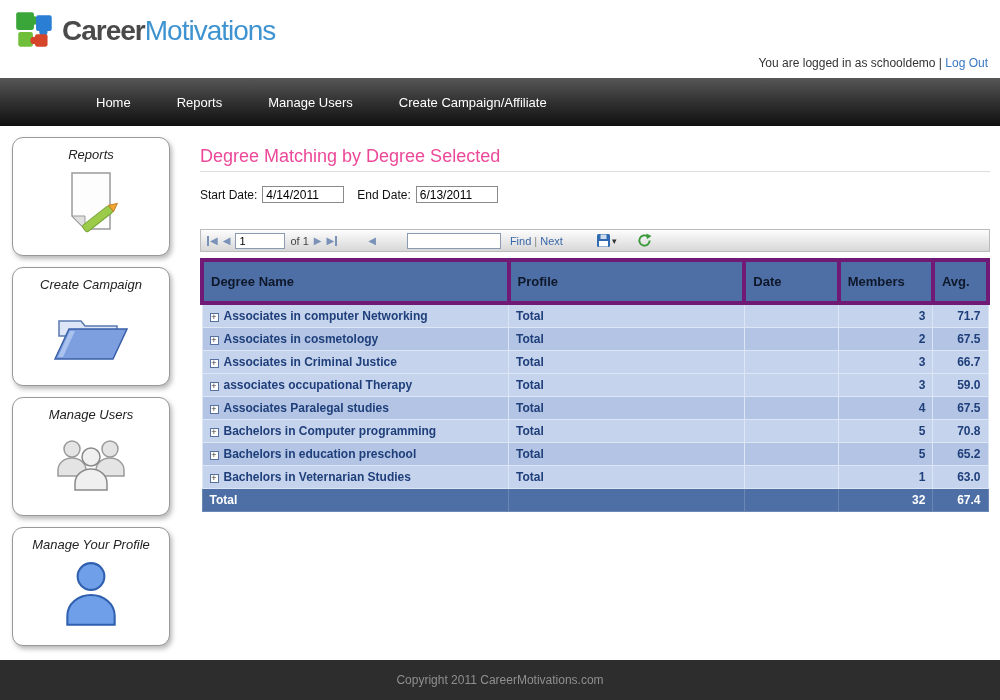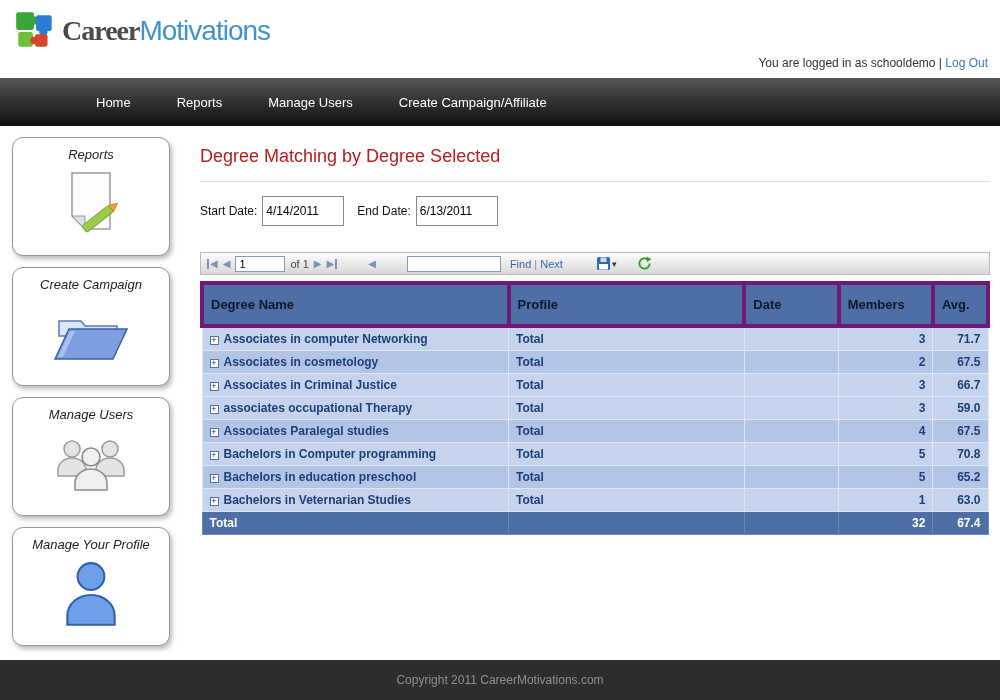--- a/index.html
+++ b/index.html
@@ -6,21 +6,21 @@
   html, body { margin: 0; padding: 0; }
   body {
     width: 1000px; height: 700px; overflow: hidden;
     font-family: "Liberation Sans", sans-serif;
     background: #fff; display: flex; flex-direction: column;
   }
   
   .topbar { height: 78px; position: relative; flex: 0 0 auto; background: #fff; }
   .brand { position: absolute; left: 12px; top: 8px; display: flex; align-items: center; gap: 4px; }
   .brand-text { font-size: 28px; letter-spacing: -1px; }
-  .brand-career { font-weight: bold; color: #4a4a4a; font-family: Liberation Serif, serif; }
+  .brand-career { font-weight: bold; color: #4a4a4a; }
   .brand-motiv { font-weight: normal; color: var(--brand-blue, #3f93d0); }
   .login-line { position: absolute; right: 12px; bottom: 8px; font-size: 12px; color: #333; }
   .logout-link { color: var(--link-blue, #3a78c2); text-decoration: none; cursor: pointer; }
   
   .mainnav {
     height: 48px; flex: 0 0 auto;
     background: linear-gradient(#565656 0%, #2e2e2e 55%, #101010 100%);
     display: flex; align-items: center; gap: 46px; padding-left: 96px;
   }
   .mainnav a { color: #fff; font-size: 13px; text-decoration: none; cursor: pointer; }
@@ -30,26 +30,26 @@
   .card {
     width: 158px; margin: 0 0 11px 12px; background: #fff;
     border: 1px solid #999; border-radius: 11px;
     box-shadow: 2px 3px 5px rgba(0,0,0,.28);
     height: 119px; text-align: center; padding-top: 9px; cursor: pointer;
   }
   .card-label { font-style: italic; font-size: 13px; color: #222; }
   .card-icon { height: 86px; display: flex; align-items: center; justify-content: center; }
   main { flex: 1 1 auto; padding: 12px 10px 0 10px; }
   .page-title {
-    font-size: 18px; font-weight: normal; color: #b91c1c;
-    margin: 8px 0 0 0; padding-bottom: 14px; border-bottom: 1px solid #ddd;
+    font-size: 18px; font-weight: normal; color: #ec4899;
+    margin: 8px 0 0 0; padding-bottom: 4px; border-bottom: 1px solid #ddd;
   }
   .date-row { display: flex; align-items: center; font-size: 12px; color: #111; margin: 14px 0 26px 0; gap: 5px; }
   .date-input {
-    width: 82px; height: 30px; border: 1px solid #8a8a8a; font-size: 12px;
+    width: 82px; height: 17px; border: 1px solid #8a8a8a; font-size: 12px;
     padding: 0 3px; font-family: "Liberation Sans", sans-serif; margin-right: 8px;
   }
   
   .toolbar {
     height: 23px; border: 1px solid #bbb;
     background: linear-gradient(#fdfdfd, #d7d7d7);
     display: flex; align-items: center; font-size: 11px; color: #444;
     padding: 0 6px; gap: 5px; margin-bottom: 6px;
   }
   .pgbtn { color: #7a92b8; font-size: 10px; cursor: pointer; line-height: 1; }

